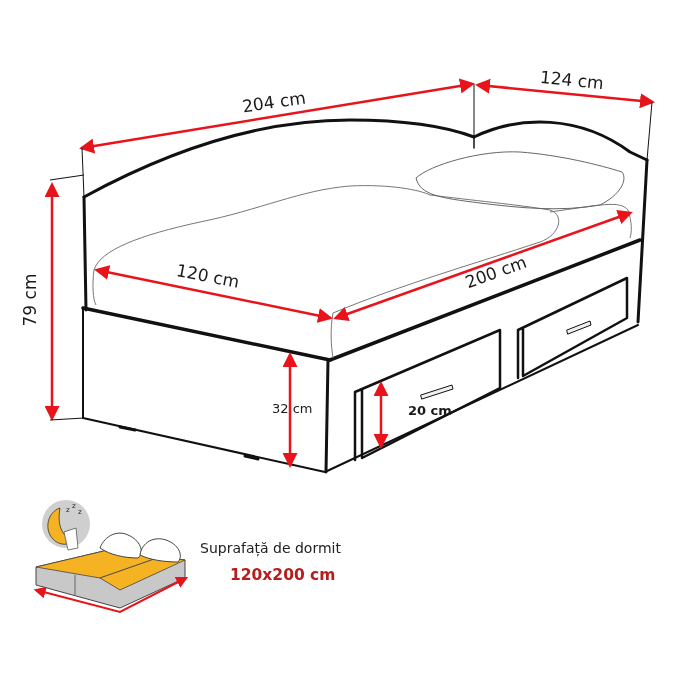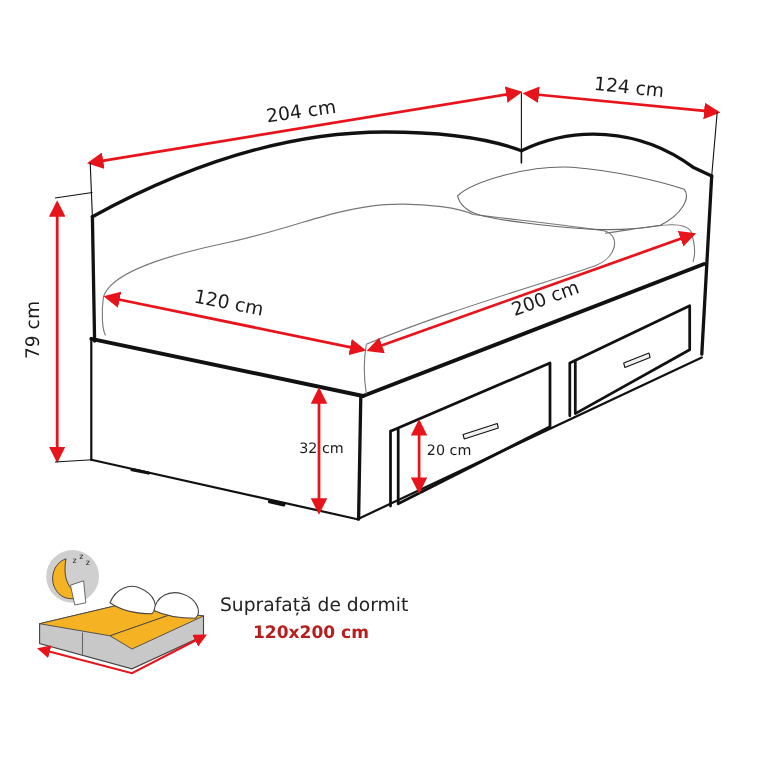--- a/index.html
+++ b/index.html
@@ -1,21 +1,21 @@
 <!DOCTYPE html>
 <html><head>
 <meta charset="utf-8">
 <style>
   html, body { margin:0; padding:0; background:#ffffff; }
   body { width:700px; height:700px; position:relative; overflow:hidden; font-family:"DejaVu Sans","Liberation Sans",sans-serif; }
   svg.main { position:absolute; left:0; top:0; }
   .lbl { position:absolute; font-family:"DejaVu Sans","Liberation Sans",sans-serif; color:#1a1a1a; white-space:nowrap; transform-origin:center center; }
   .lbl-big { font-size:17px; font-weight:500; }
   .lbl-small { font-size:13px; }
-  .surface-title { position:absolute; left:200px; top:540px; font-size:17px; color:#222; font-family:"DejaVu Sans","Liberation Sans",sans-serif; }
+  .surface-title { position:absolute; left:200px; top:540px; font-size:14px; color:#222; font-family:"DejaVu Sans","Liberation Sans",sans-serif; }
   .surface-value { position:absolute; left:230px; top:566px; font-size:15.5px; font-weight:bold; color:#b91c1c; font-family:"DejaVu Sans","Liberation Sans",sans-serif; }
 </style>
 </head>
 <body>
 
 <svg class="main" width="700" height="700" viewBox="0 0 700 700" xmlns="http://www.w3.org/2000/svg">
   <defs>
     <marker id="arr" viewBox="0 0 10 10" refX="8" refY="5" markerWidth="6" markerHeight="6" orient="auto-start-reverse">
       <path d="M0,0 L10,5 L0,10 z" fill="#e8141b"></path>
     </marker>
@@ -95,16 +95,16 @@
     <path d="M36,590 L120,612 L186,578" stroke="#e8141b" stroke-width="2" fill="none" marker-start="url(#arr)" marker-end="url(#arr)"></path>
   </g>
 </svg>
 
 <div class="lbl lbl-big" style="left:242px; top:92px; transform:rotate(-8deg);">204 cm</div>
 <div class="lbl lbl-big" style="left:540px; top:70px; transform:rotate(6deg);">124 cm</div>
 <div class="lbl lbl-big" style="left:4px; top:290px; transform:rotate(-90deg);">79 cm</div>
 <div class="lbl lbl-big" style="left:176px; top:266px; transform:rotate(11deg);">120 cm</div>
 <div class="lbl lbl-big" style="left:464px; top:262px; transform:rotate(-20deg);">200 cm</div>
 <div class="lbl lbl-small" style="left:236px; top:401px;margin-left:36px;">32 cm</div>
-<div class="lbl lbl-small" style="left:388px; top:403px;">20 cm</div>
+<div class="lbl lbl-small" style="left:408px; top:403px;font-weight:bold;">20 cm</div>
 
 <div class="surface-title">Suprafață de dormit</div>
 <div class="surface-value">120x200 cm</div>
 
 </body></html>

